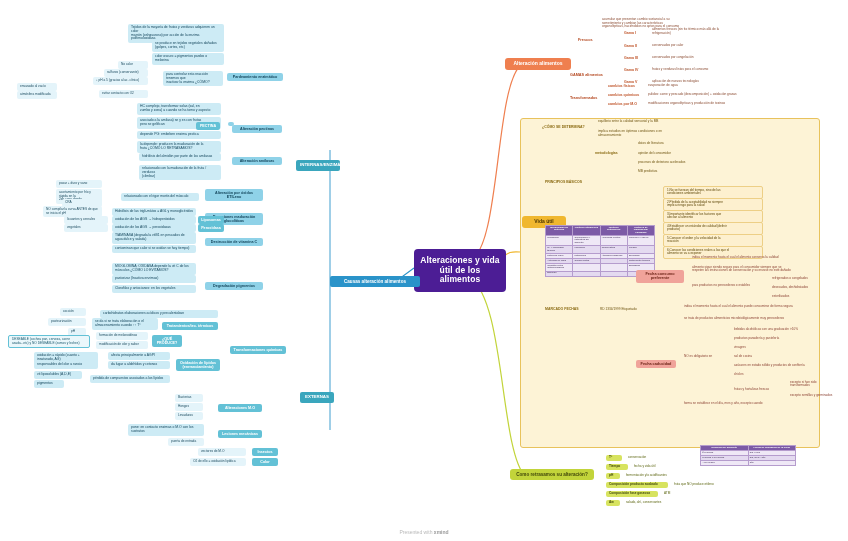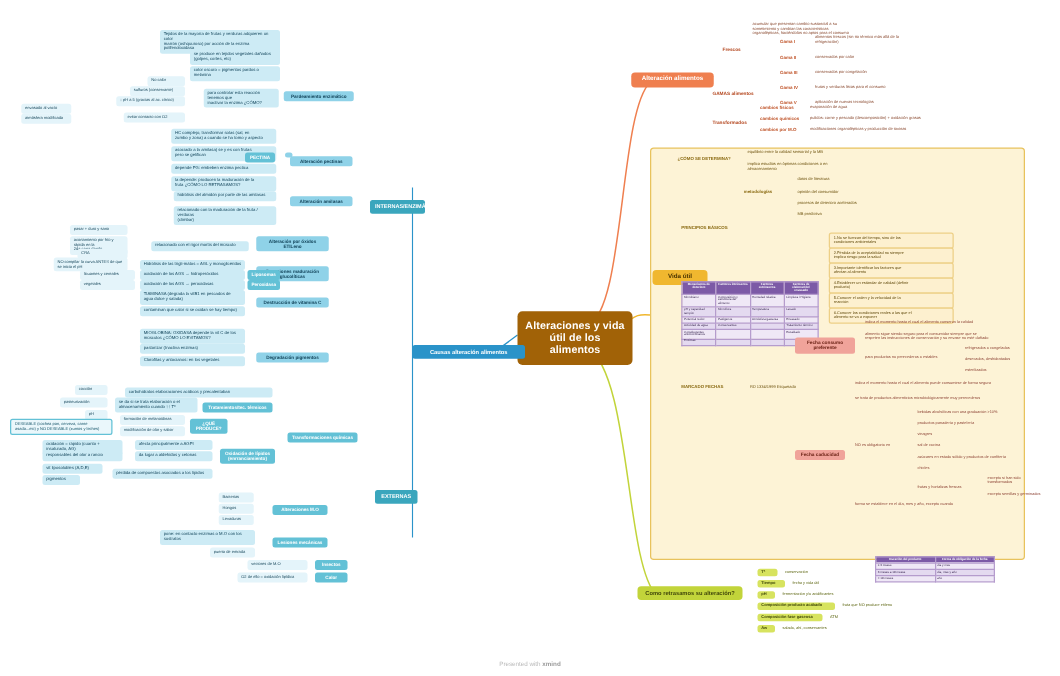--- a/index.html
+++ b/index.html
@@ -16,21 +16,21 @@
 
   .node{
     position:absolute;
     box-sizing:border-box;
     line-height:1.12;
     white-space:pre-wrap;
   }
 
   
   .root{
-    background:#a16207;
+    background:#4c1d95;
     color:#ffffff;
     border-radius:4px;
     font-size:8.5px;
     font-weight:bold;
     text-align:center;
     padding:7px 6px;
     letter-spacing:.1px;
   }
 
   

